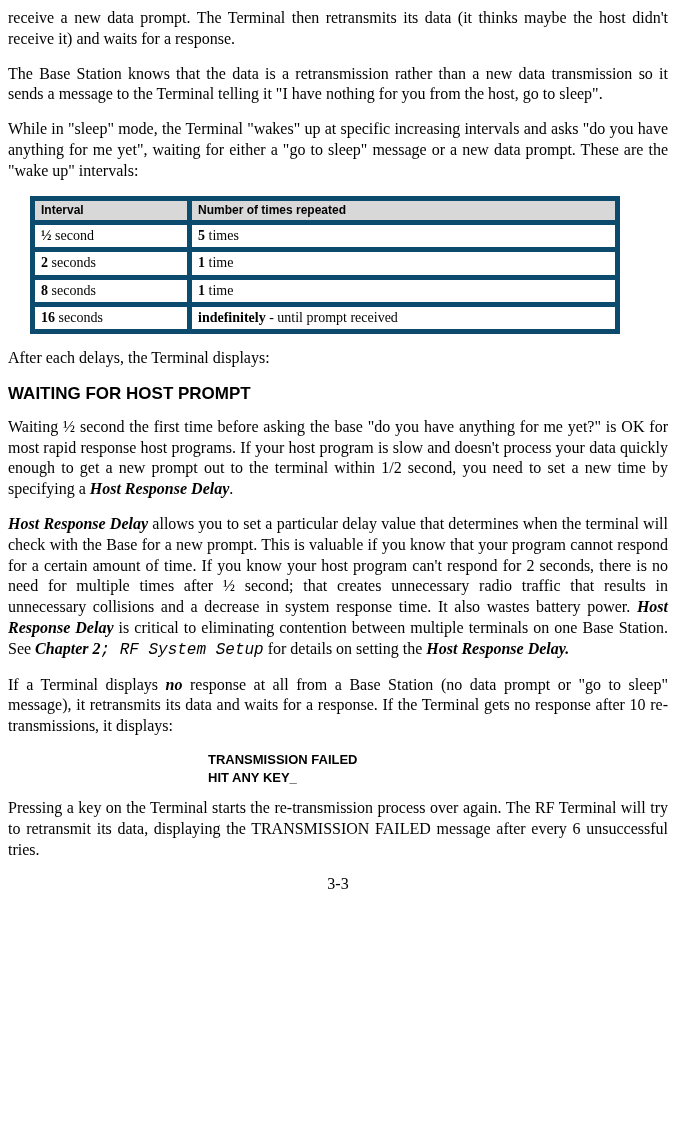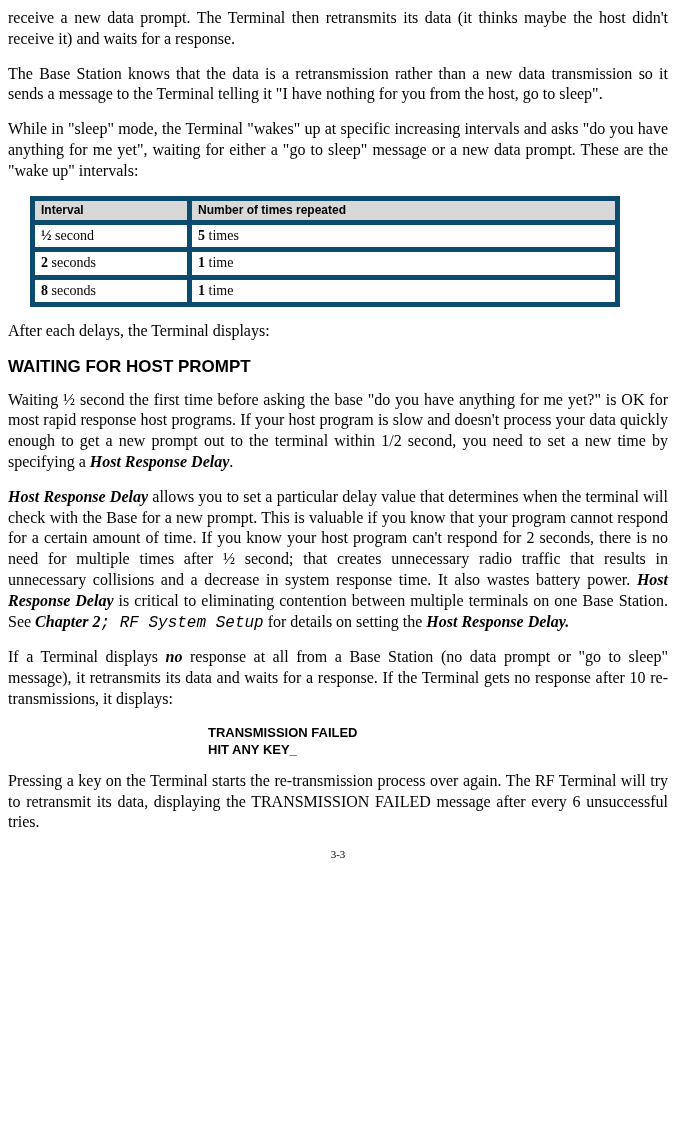--- a/index.html
+++ b/index.html
@@ -49,21 +49,21 @@
     .left-bold-arial {
       font-family: Arial, Helvetica, sans-serif;
       font-weight: bold;
       font-size: 13px;
       margin: 10px 0 12px 200px;
       line-height: 1.35;
     }
     .page-num {
       text-align: center;
       margin-top: 10px;
-      font-size: 11px;
+      font-size: 16px;
     }
   </style>
 </head>
 <body>
 
 <p>receive a new data prompt. The Terminal then retransmits its data (it thinks maybe the host didn't receive it) and waits for a response.</p>
 <p>The Base Station knows that the data is a retransmission rather than a new data transmission so it sends a message to the Terminal telling it "I have nothing for you from the host, go to sleep".</p>
 <p>While in "sleep" mode, the Terminal "wakes" up at specific increasing intervals and asks "do you have anything for me yet", waiting for either a "go to sleep" message or a new data prompt.  These are the "wake up" intervals:</p>
 
 <div class="table-wrap">
@@ -78,20 +78,24 @@
     <td><span class="bold">5</span><span> times</span></td>
   </tr>
   <tr>
     <td><span class="bold">2</span><span> seconds</span></td>
     <td><span class="bold">1</span><span> time</span></td>
   </tr>
   <tr>
     <td><span class="bold">8</span><span> seconds</span></td>
     <td><span class="bold">1</span><span> time</span></td>
   </tr>
+  <tr>
+    <td><span class="bold">16</span><span> seconds</span></td>
+    <td><span class="bold">indefinitely</span><span> - until prompt received</span></td>
+  </tr>
 </tbody>
     </table>
 </div>
 
 <p>After each delays, the Terminal displays:</p>
 
 <div class="center-bold-arial">WAITING FOR HOST PROMPT</div>
 
 <p><span>Waiting ½ second the first time before asking the base "do you have anything for me yet?" is OK for most rapid response host programs.  If your host program is slow and doesn't process your data quickly enough to get a new prompt out to the terminal within 1/2 second, you need to set a new time by specifying a </span><span class="bold-italic">Host Response Delay</span><span>.</span></p>
 

